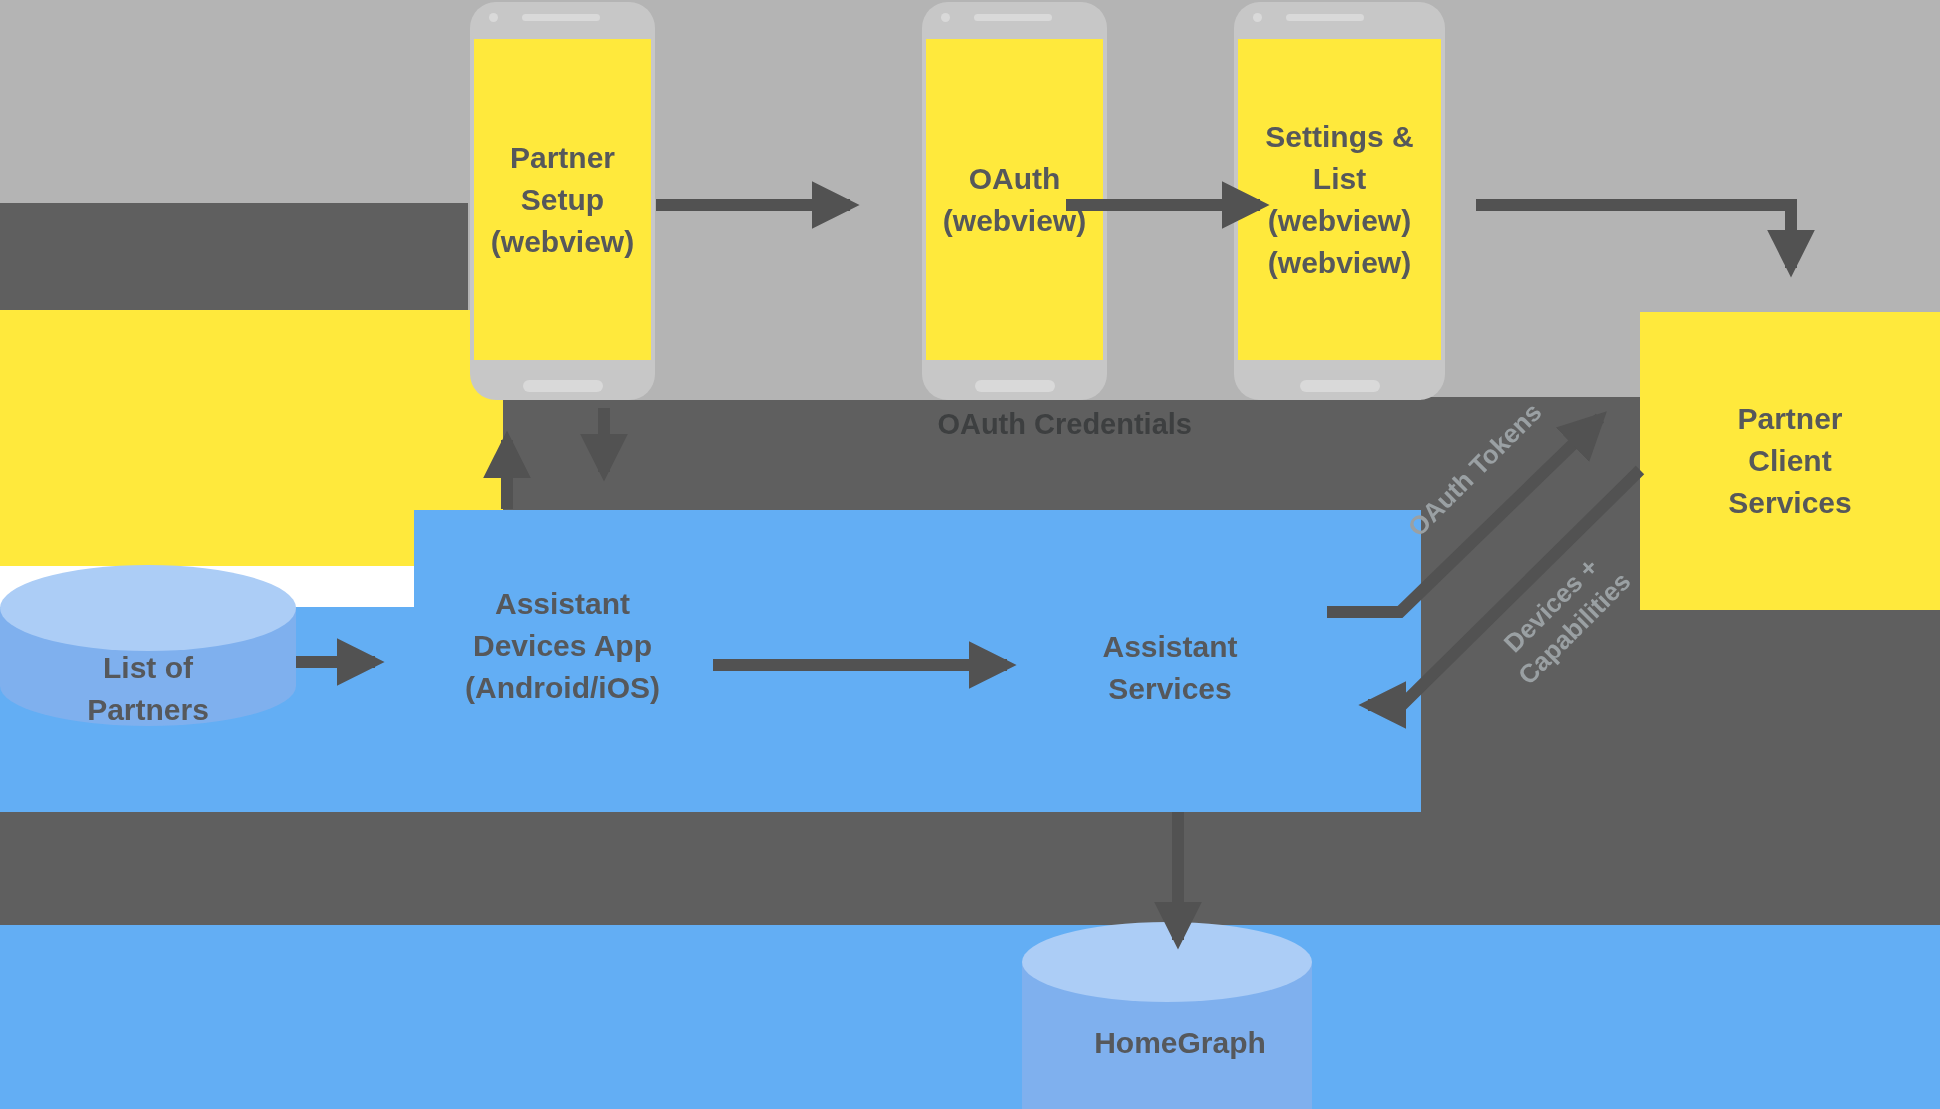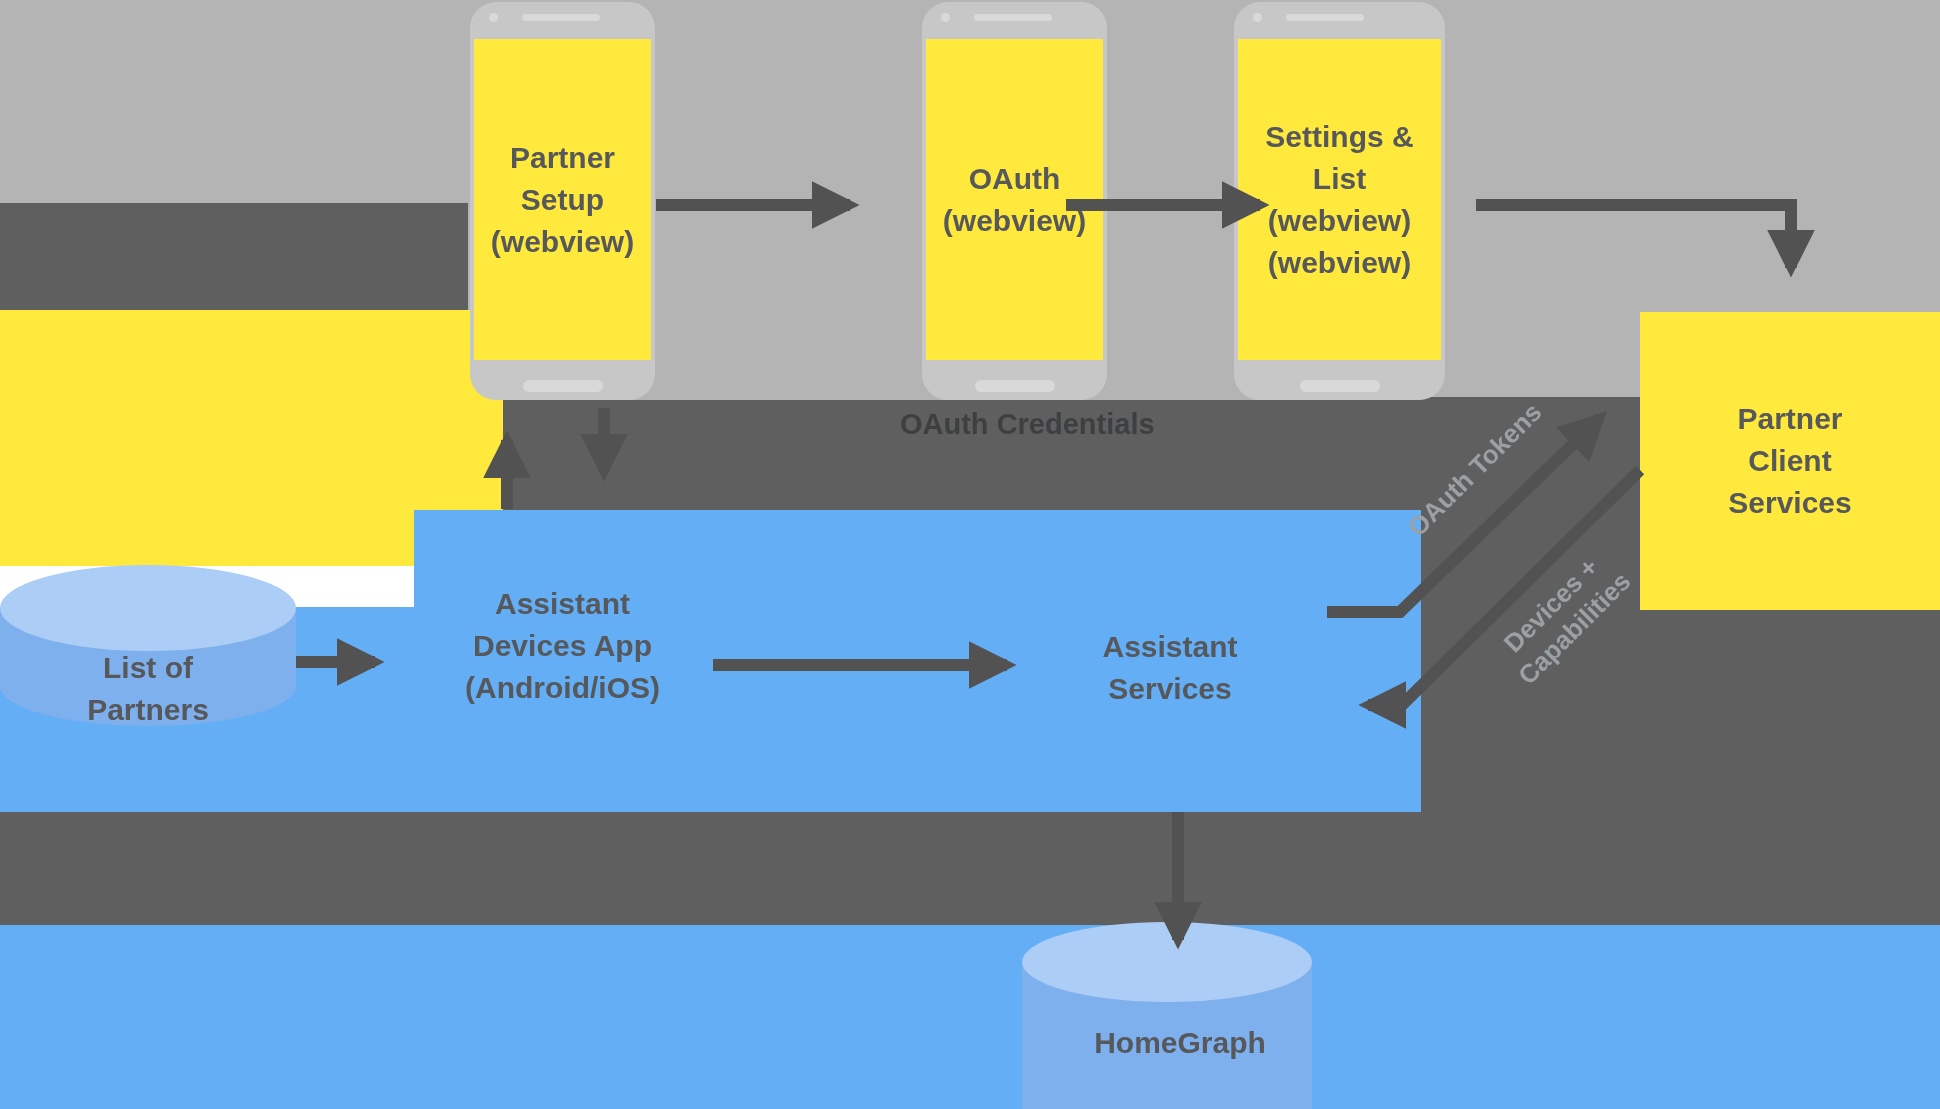--- a/index.html
+++ b/index.html
@@ -17,21 +17,21 @@
   .phone{position:absolute;top:2px;width:185px;height:398px;background:#c7c7c7;border-radius:26px;z-index:3;}
   .phone .cam{position:absolute;left:19px;top:11px;width:9px;height:9px;border-radius:50%;background:#d9d9d9;}
   .phone .speaker{position:absolute;left:52px;top:12px;width:78px;height:7px;border-radius:4px;background:#d9d9d9;}
   .phone .homebtn{position:absolute;left:50%;bottom:8px;transform:translateX(-50%);width:80px;height:12px;border-radius:6px;background:#d9d9d9;}
   .phone .screen{position:absolute;left:4px;right:4px;top:37px;bottom:40px;background:#ffe93c;
     display:flex;flex-direction:column;align-items:center;justify-content:center;}
   
   .lbl{color:#56585b;font-size:30px;line-height:42px;font-weight:600;text-align:center;white-space:nowrap;}
   .txt-stack{display:flex;flex-direction:column;align-items:center;justify-content:center;}
   .rot{transform:translate(-50%,-50%) rotate(-45deg);transform-origin:center;color:#9aa0a3;font-size:26px;line-height:33px;font-weight:600;text-align:center;white-space:nowrap;z-index:7;}
-  .mid-lbl{color:#3d3f40;font-size:29px;font-weight:600;text-align:left;white-space:nowrap;z-index:7;}
+  .mid-lbl{color:#3d3f40;font-size:29px;font-weight:600;text-align:right;white-space:nowrap;z-index:7;}
   
   .cyl-body{background:#7fb0ee;}
   .cyl-top{background:#accdf6;border-radius:50%;}
   svg.arrows{position:absolute;left:0;top:0;z-index:6;}
   .z2{z-index:2}.z3{z-index:3}.z4{z-index:4}.z5{z-index:5}.z7{z-index:7}
 </style>
 </head>
 <body>
 
 <div id="stage">

